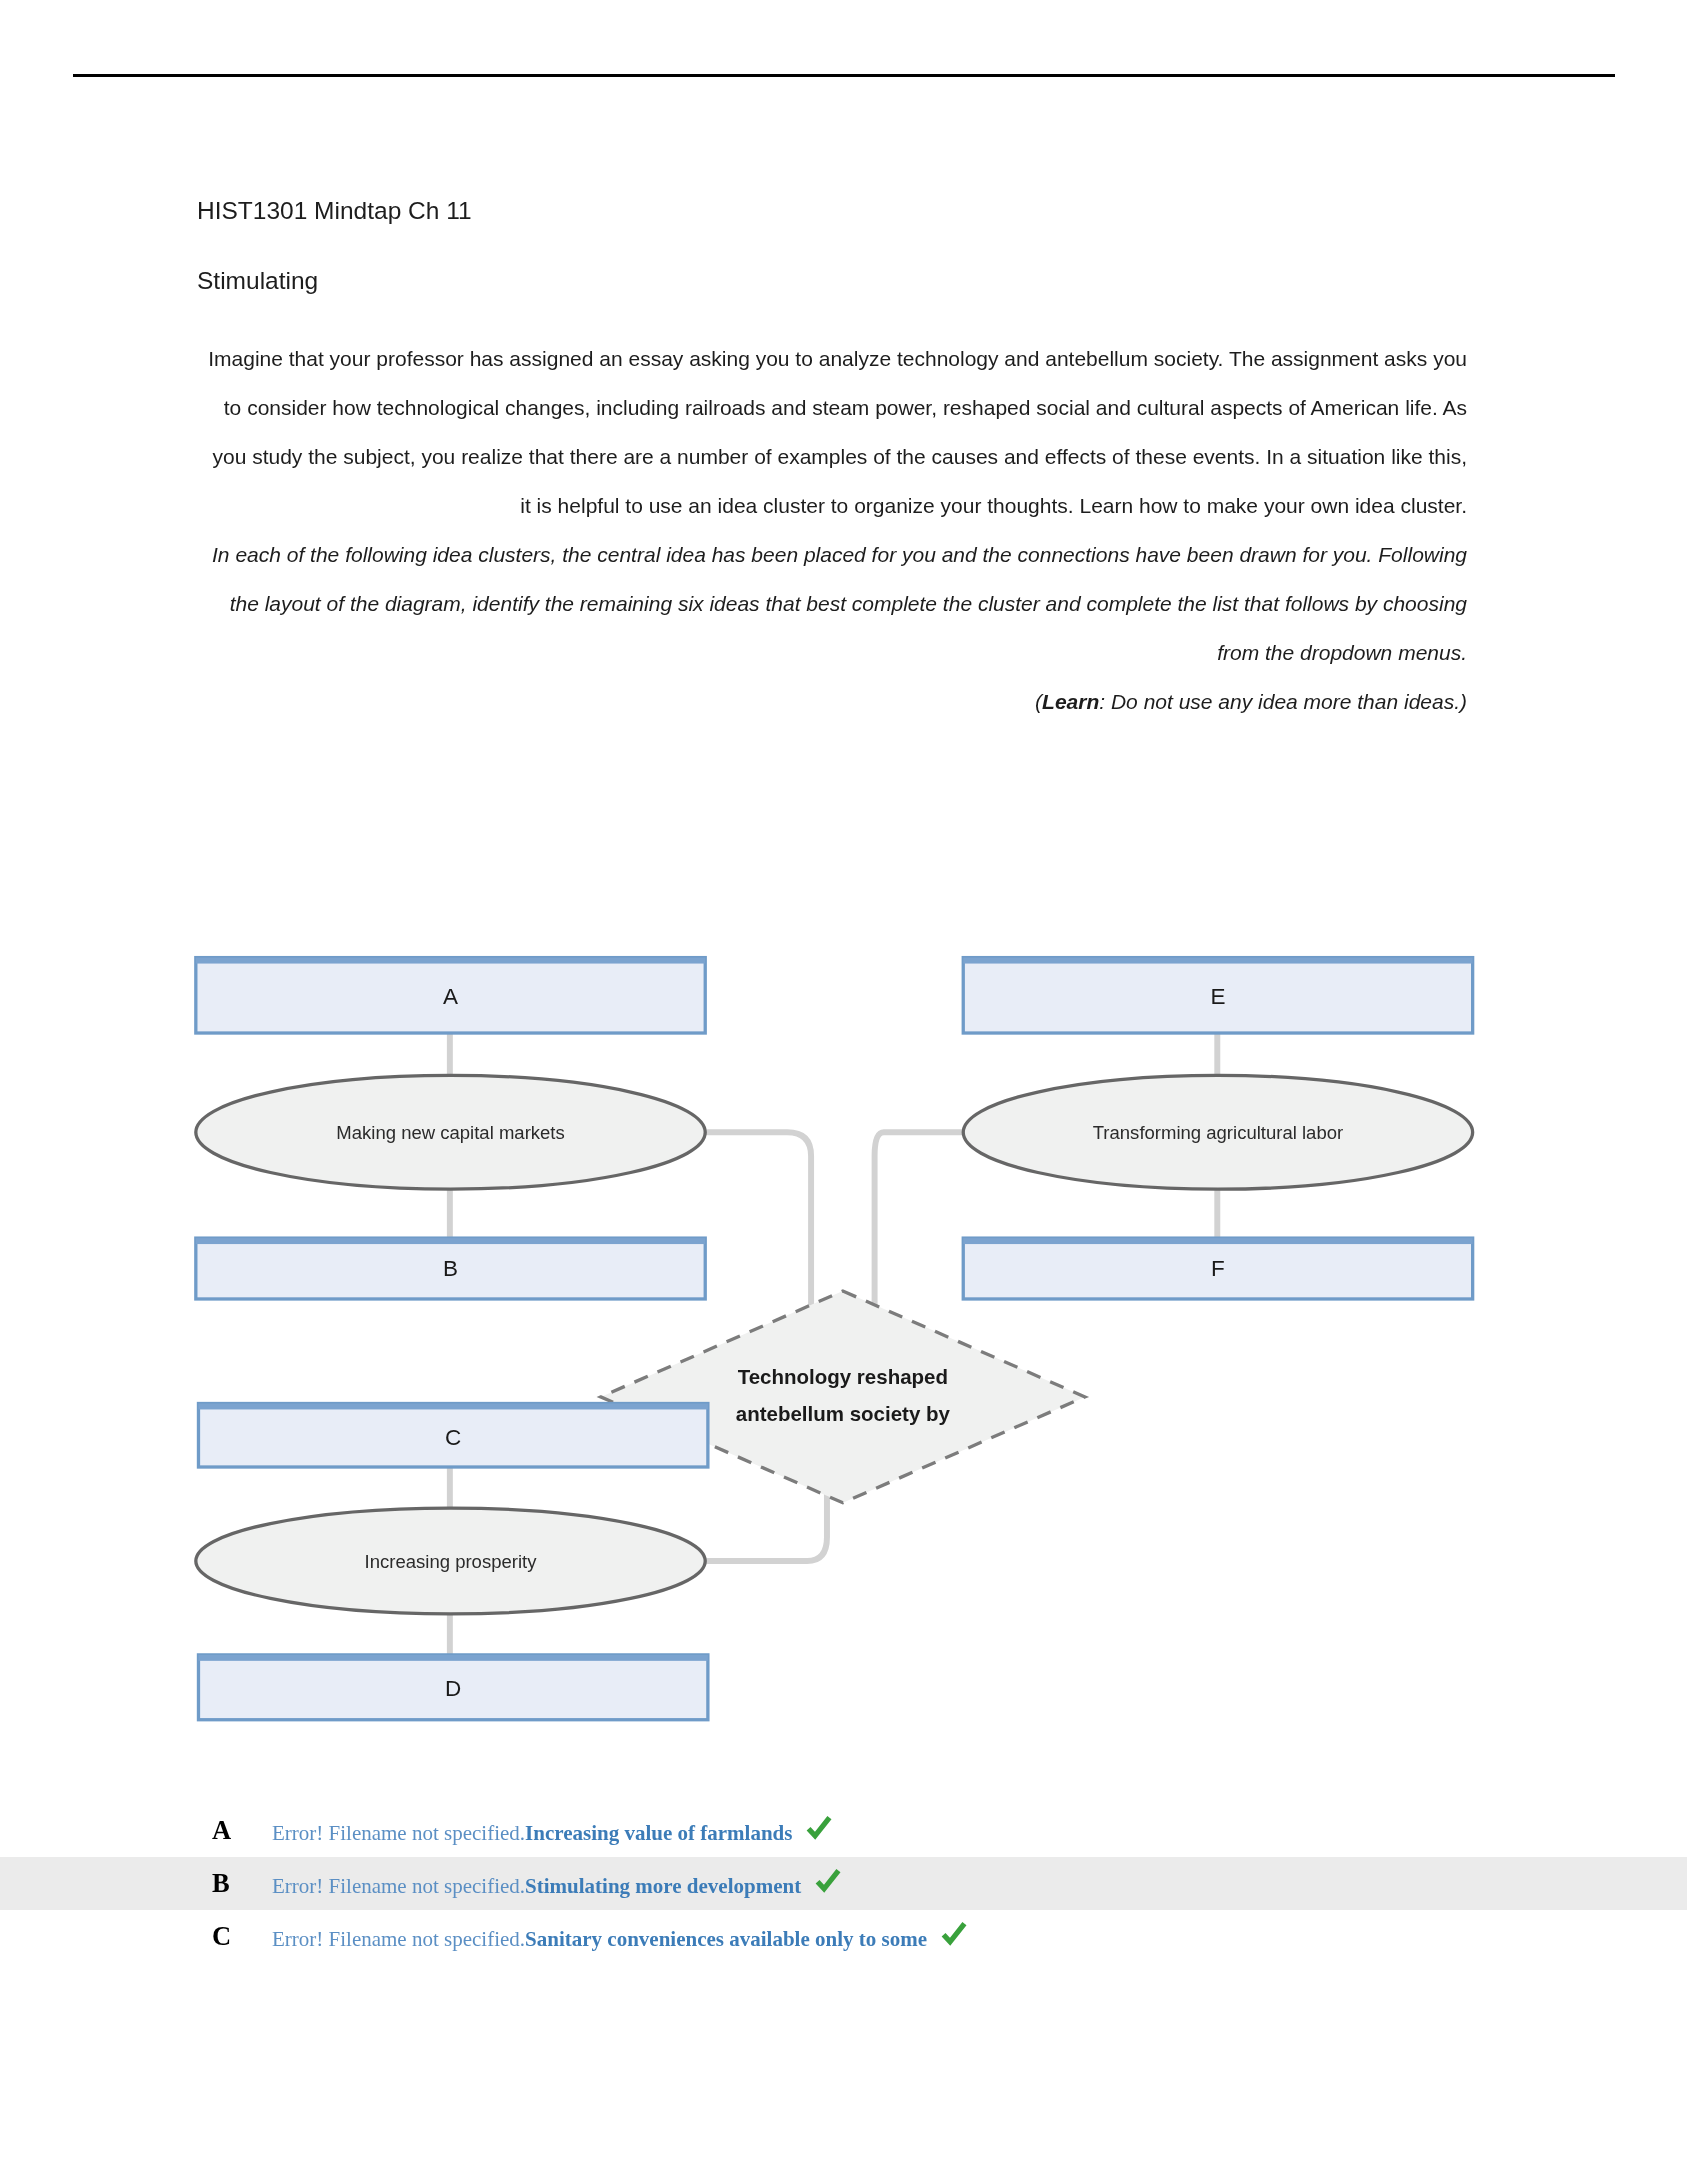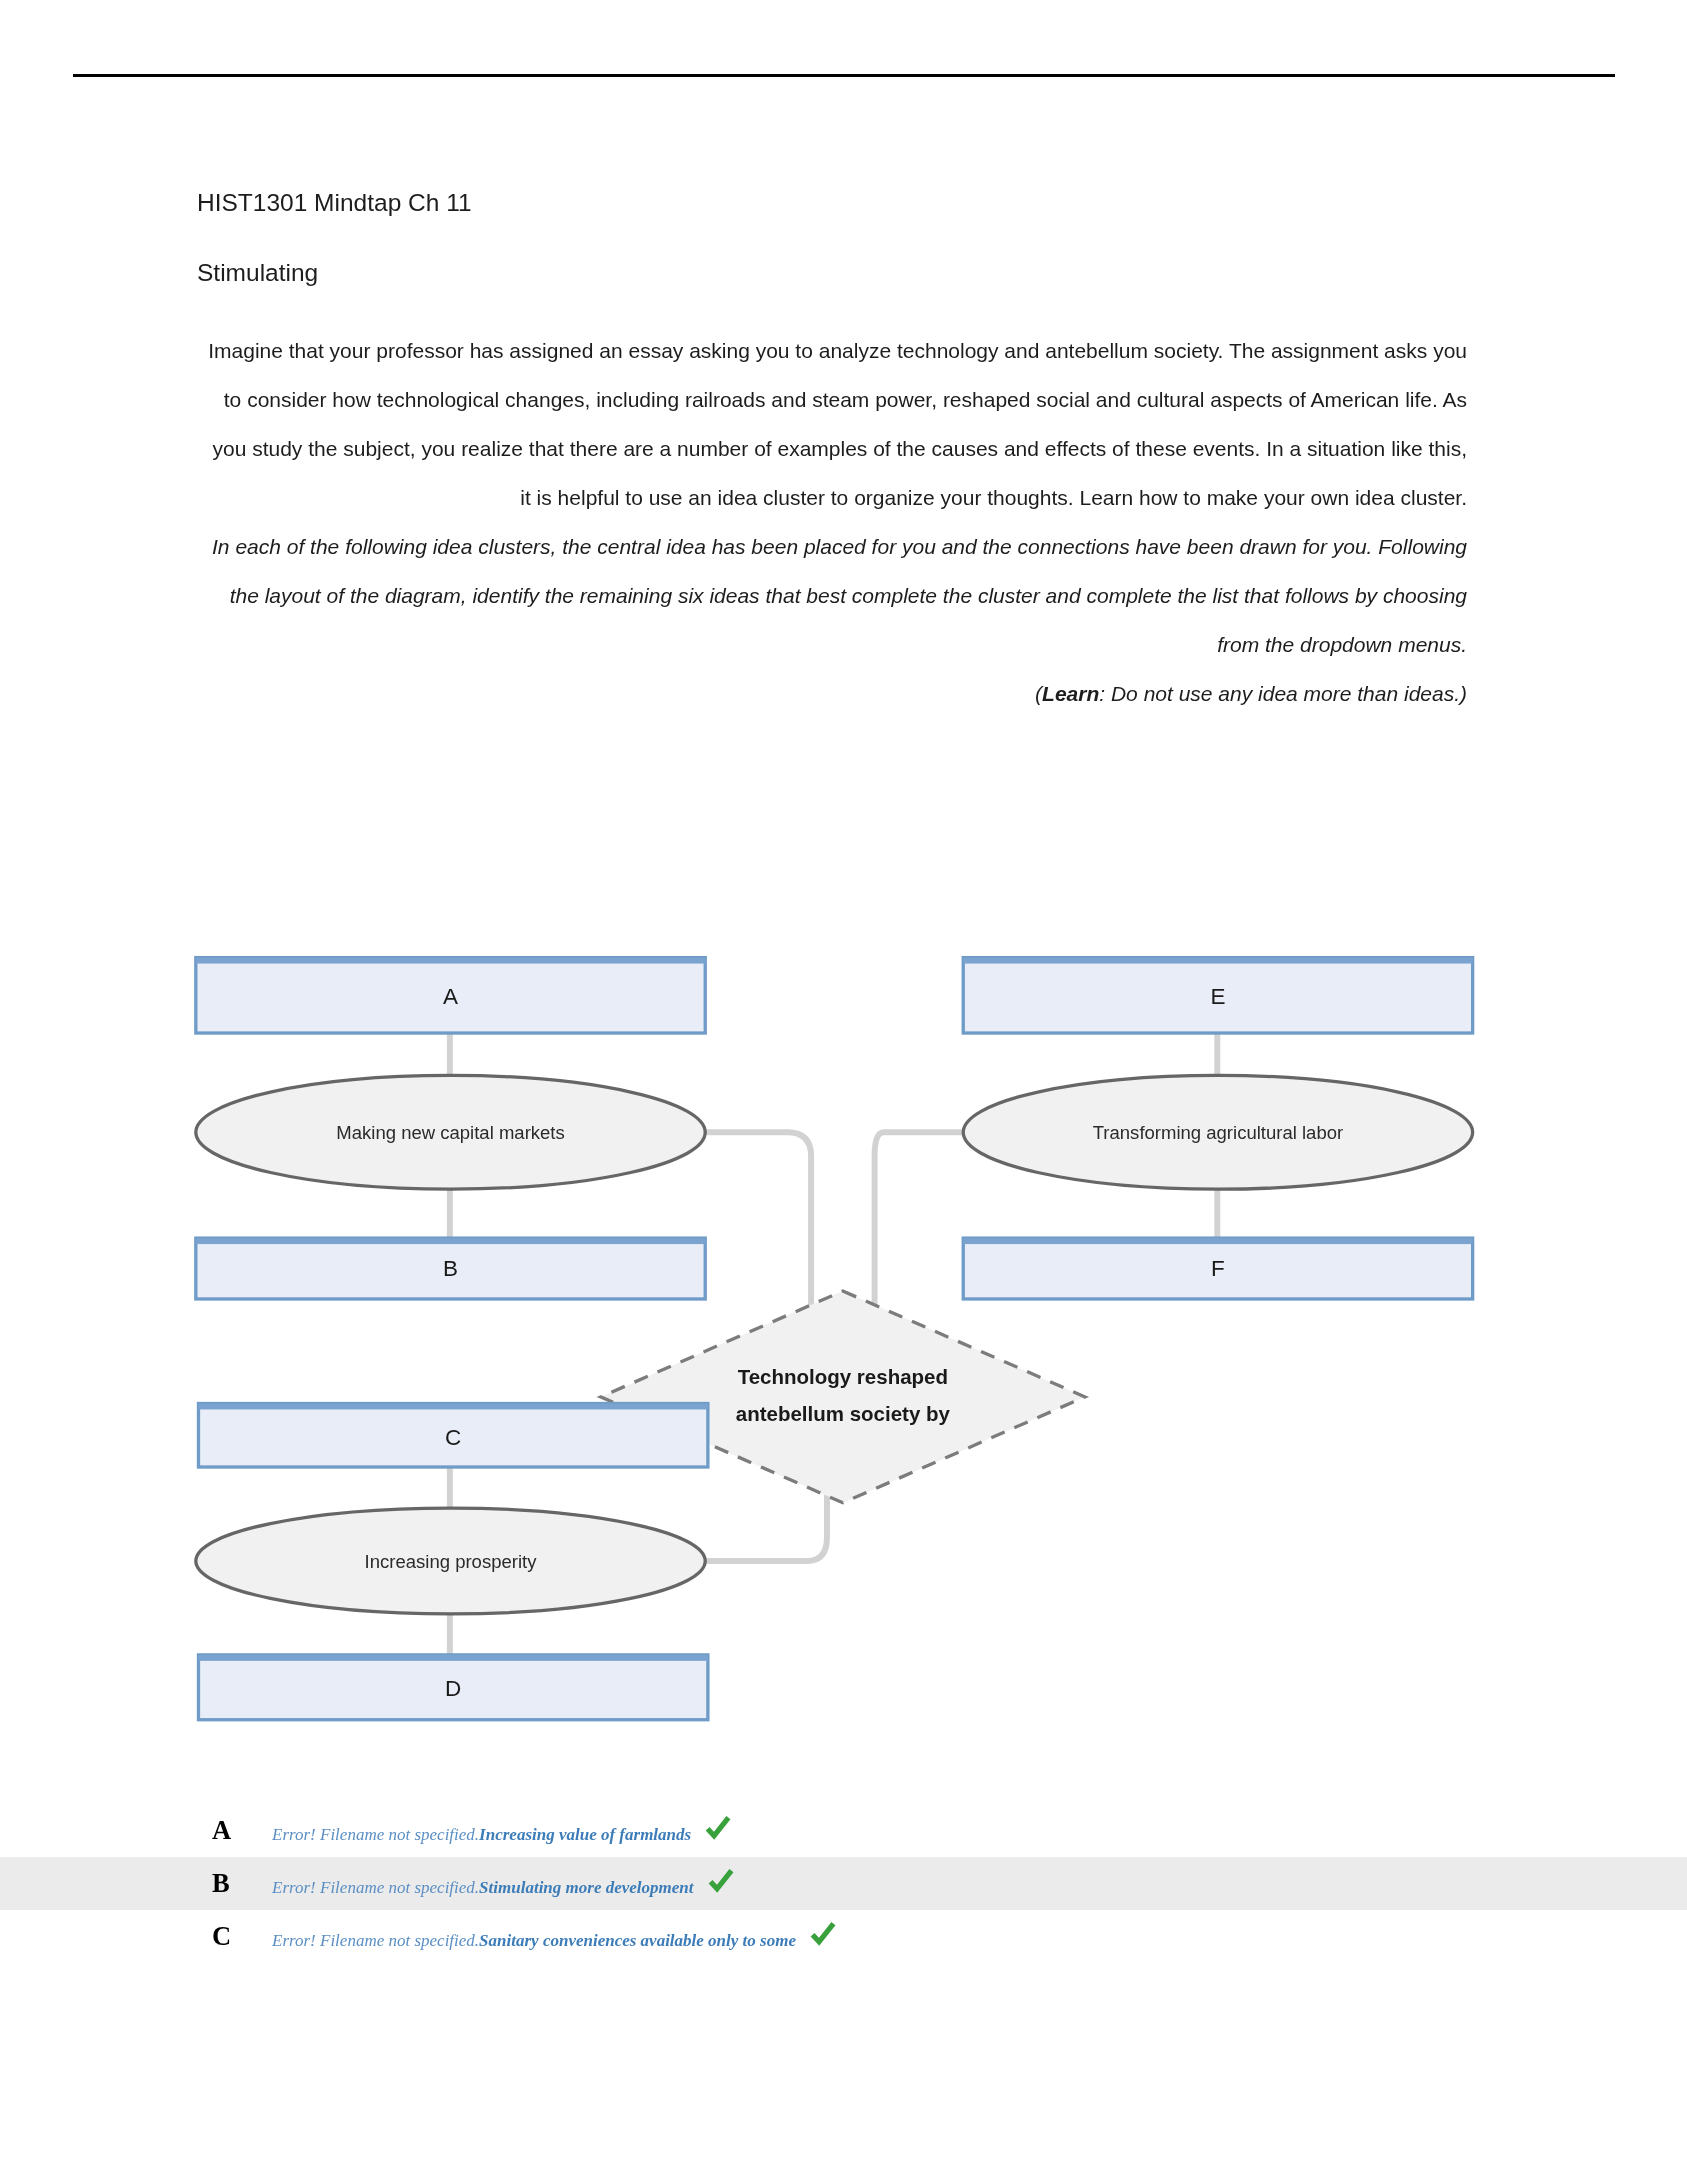--- a/index.html
+++ b/index.html
@@ -32,21 +32,21 @@
     left: 197px;
     top: 187px;
     width: 1270px;
   }
 
   .doc-title {
     font-size: 24.5px;
     line-height: 1.3;
     font-weight: 400;
     color: #1d1d1d;
-    margin: 0 0 38px 0;
+    margin: 8px 0 38px 0;
   }
 
   .section-heading {
     font-size: 24.5px;
     line-height: 1.3;
     font-weight: 400;
     color: #1d1d1d;
     margin: 0 0 37px 0;
   }
 
@@ -119,24 +119,23 @@
   .answer-letter {
     font-family: "Liberation Serif", serif;
     font-size: 26.5px;
     font-weight: bold;
     color: #000000;
     width: 60px;
     flex: 0 0 60px;
   }
   .answer-text {
     font-family: "Liberation Serif", serif;
-    font-size: 17px;
+    font-size: 21px;
     color: #5b8fc4;
     white-space: nowrap;
-    font-style: italic;
   }
   .answer-text .answer-bold {
     font-weight: bold;
     color: #3c7cb8;
   }
   .check-icon {
     display: inline-block;
     margin-left: 12px;
     vertical-align: -2.6px;
   }

